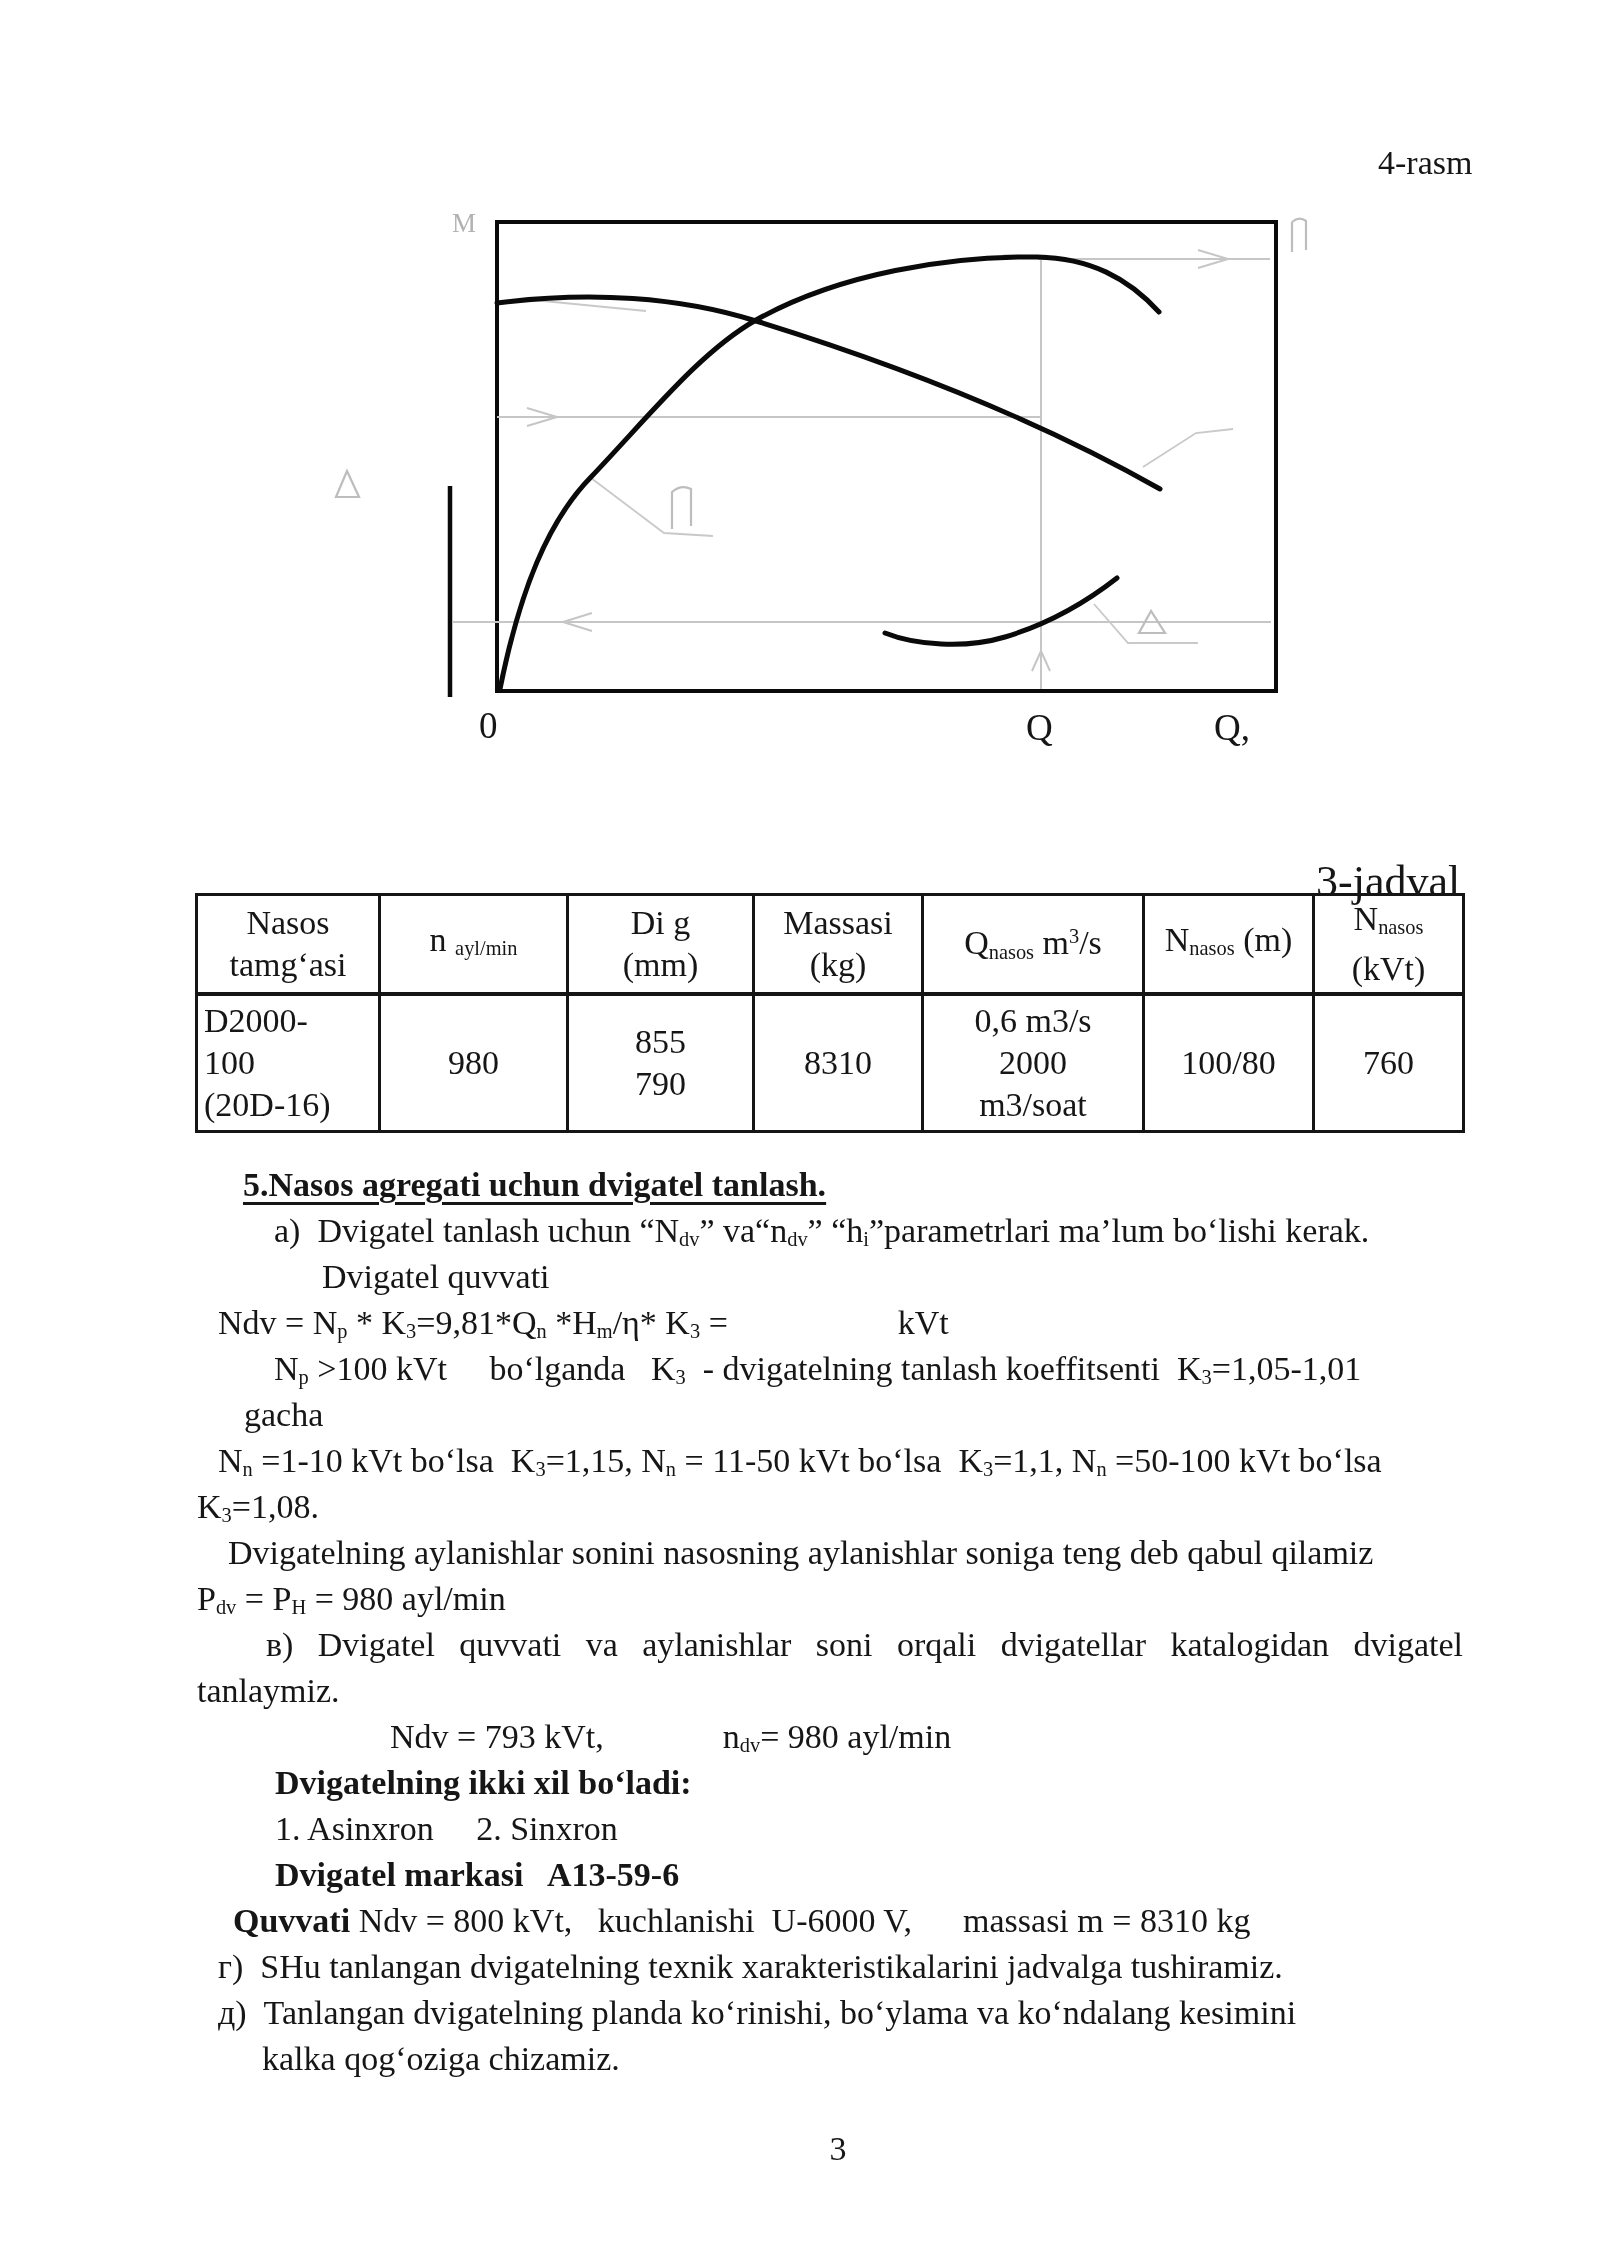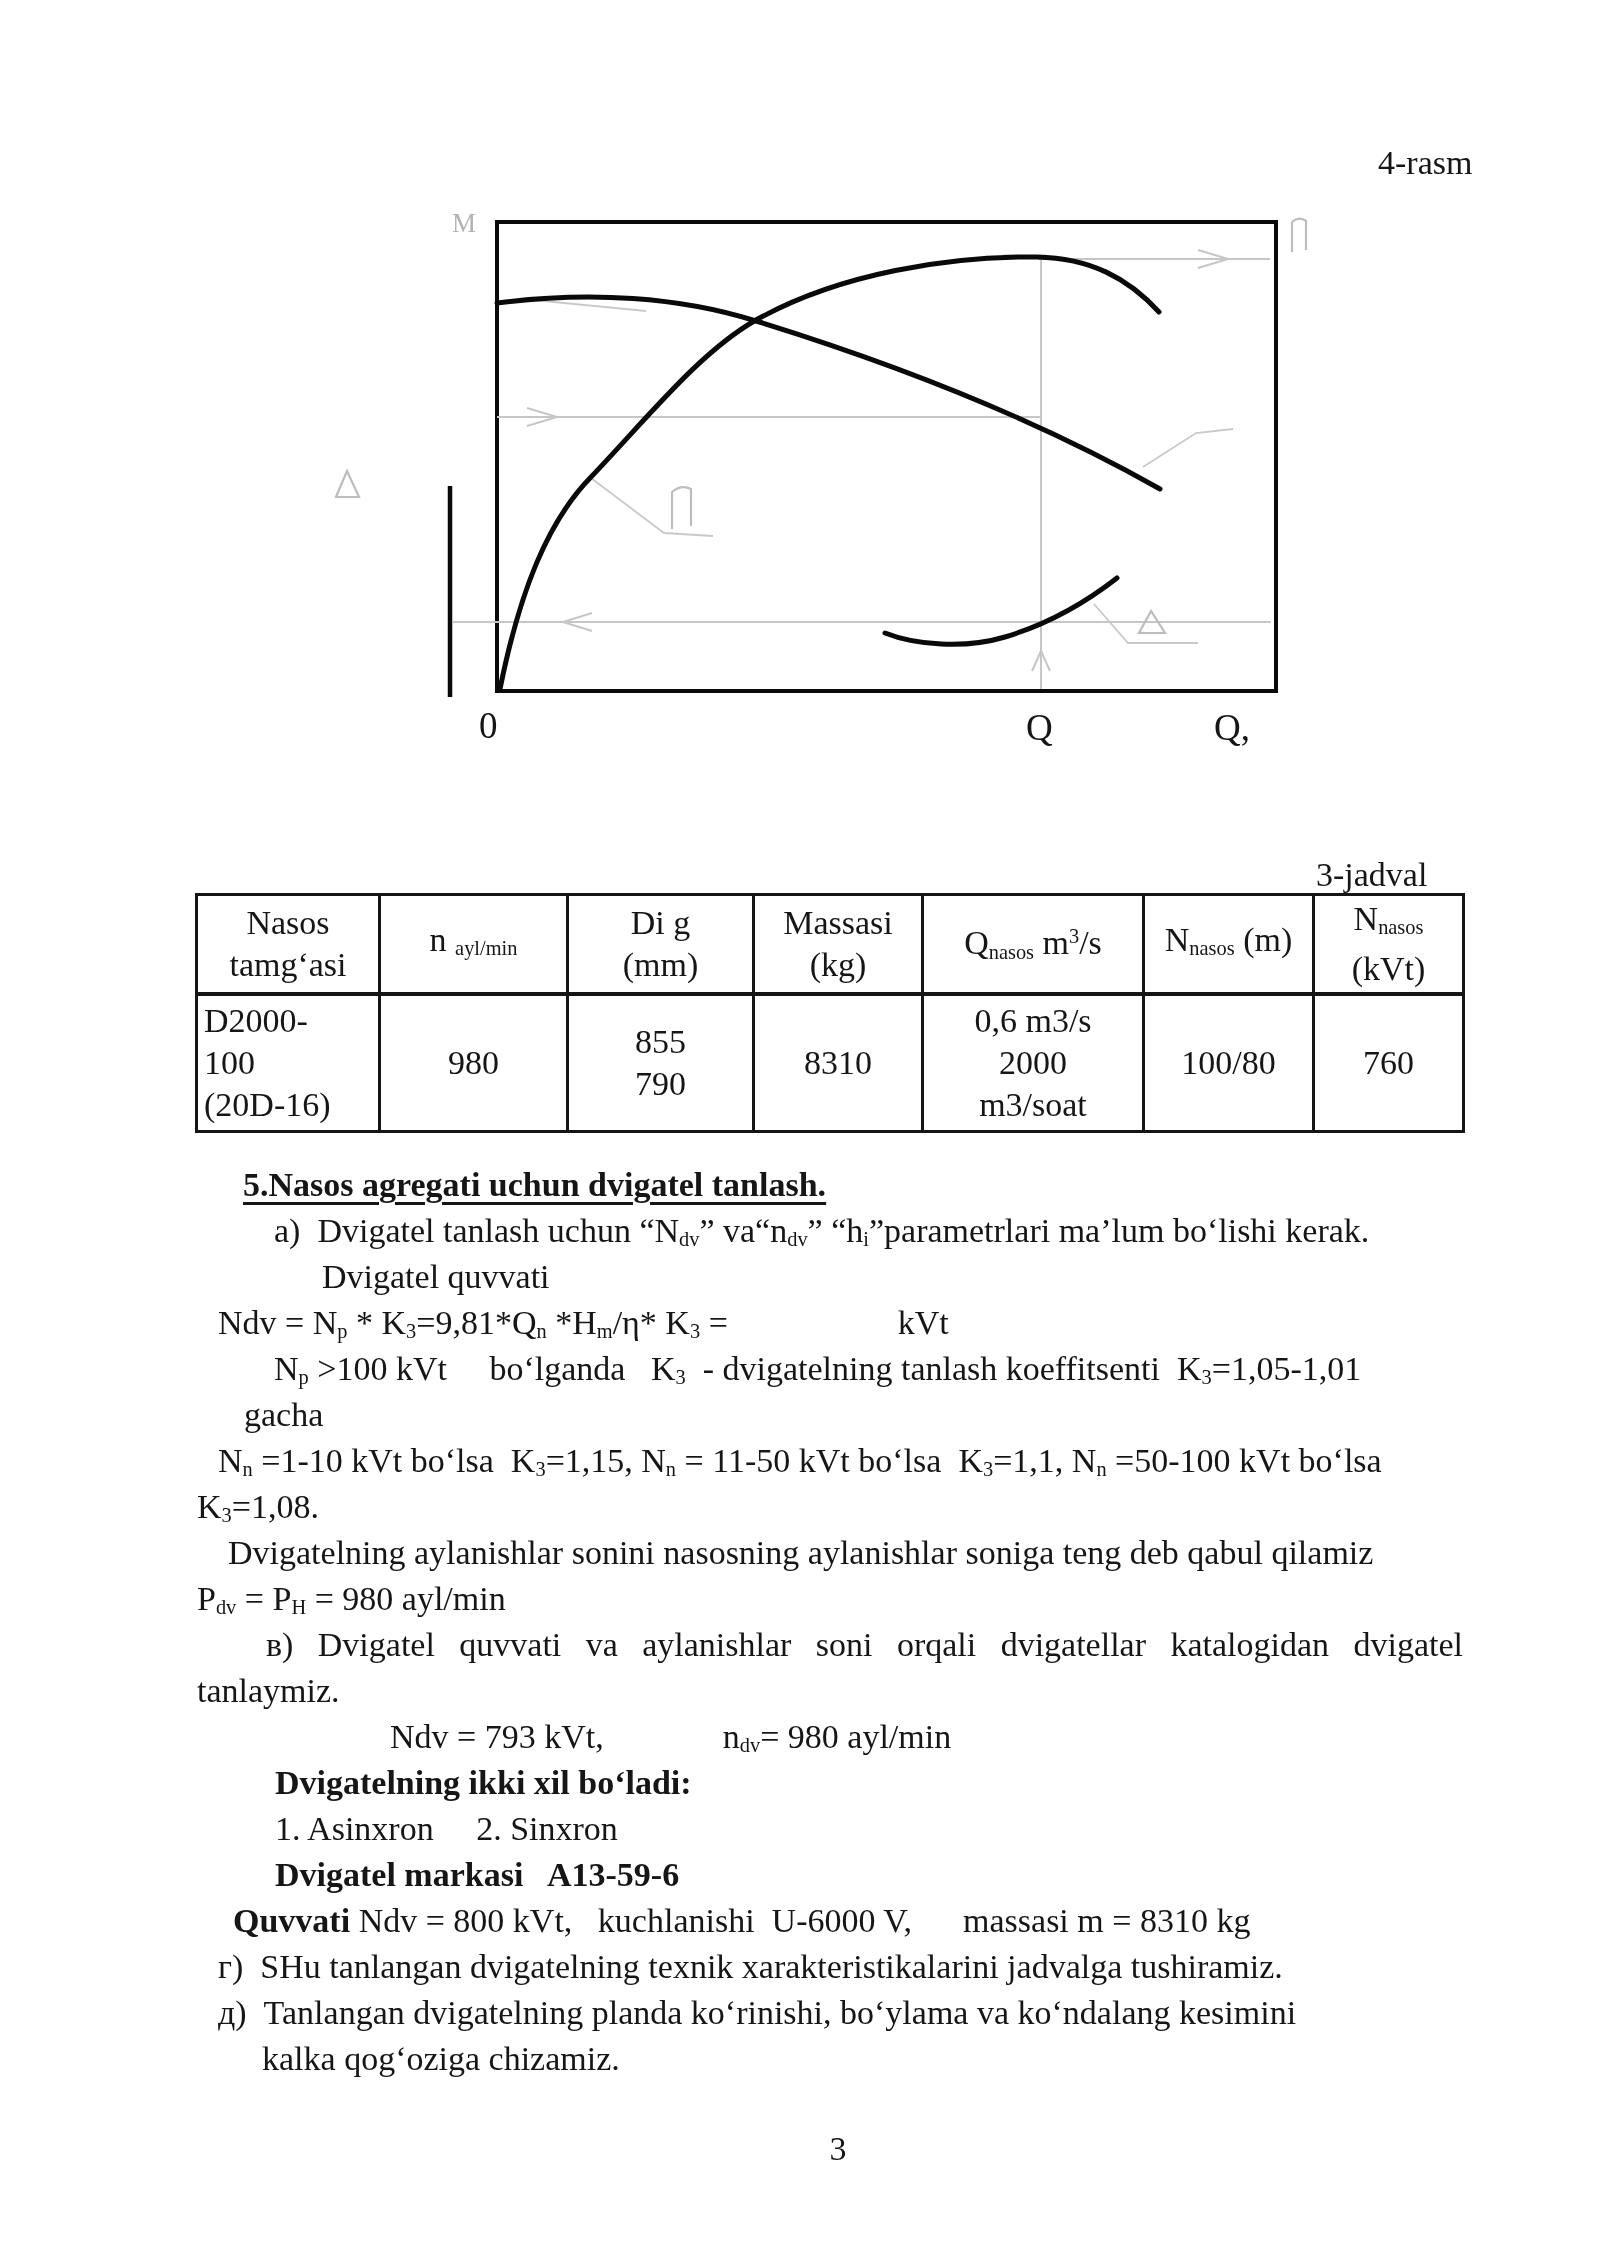--- a/index.html
+++ b/index.html
@@ -6,21 +6,21 @@
   .page{position:relative;width:1600px;height:2262px;background:#ffffff;overflow:hidden;
         font-family:Liberation Serif, serif;color:#161616;margin:0 auto;}
   .abs{position:absolute;}
   .fig-label{left:1378px;top:144px;font-size:34px;}
   .m-label{left:452px;top:208px;font-size:27px;color:#b2b2b2;letter-spacing:1px;}
   .axis-0{left:479px;top:704px;font-size:37px;}
   .axis-q{left:1026px;top:706px;font-size:37px;}
   .axis-q2{left:1214px;top:706px;font-size:37px;}
   .fig-caption{left:338px;top:766px;font-size:36px;font-weight:bold;white-space:pre;}
   .intro{left:197px;top:810px;font-size:34px;}
-  .tbl-caption{left:1316px;top:856px;font-size:34px;text-align:right;}
+  .tbl-caption{left:1316px;top:856px;font-size:44px;text-align:right;}
   .pagenum{left:798px;top:2130px;width:80px;text-align:center;font-size:34px;}
 
   table.spec{position:absolute;left:195px;top:893px;border-collapse:collapse;table-layout:fixed;}
   .spec td{border:3px solid #151515;font-size:34px;text-align:center;vertical-align:middle;
            padding:2px 6px;line-height:42px;overflow:hidden;}
   .spec tr.h{height:88px;margin-top:16px;}
   .spec tr.r{height:137px;margin-left:44px;}
   .spec td.h{border-bottom-width:4px;}
   .cell-line{line-height:42px;}
 

